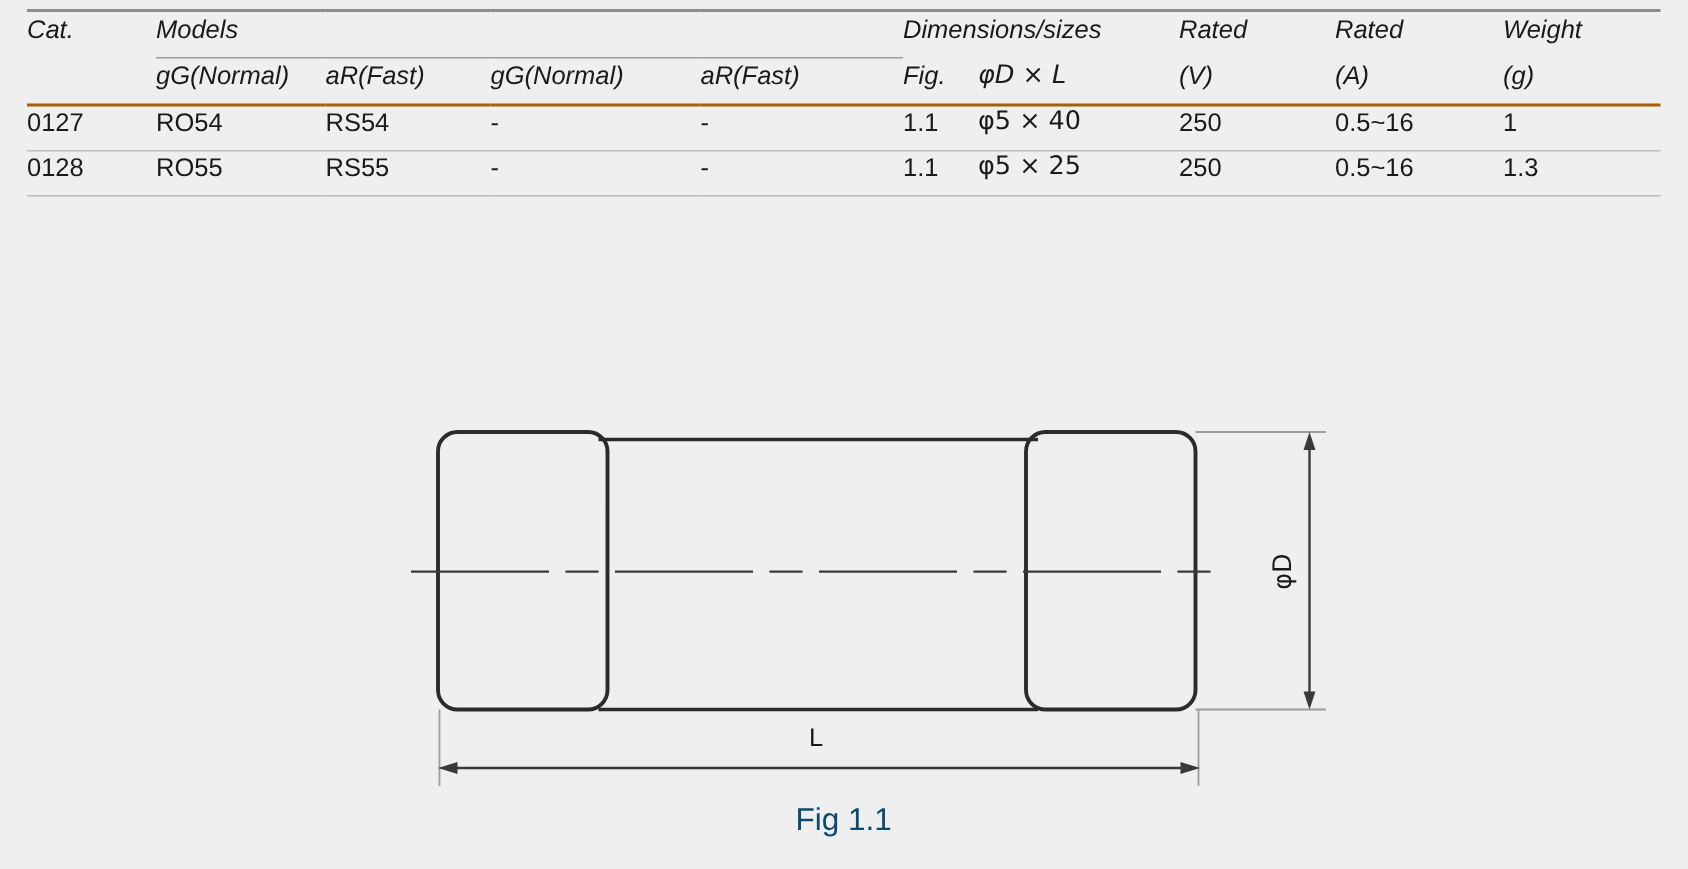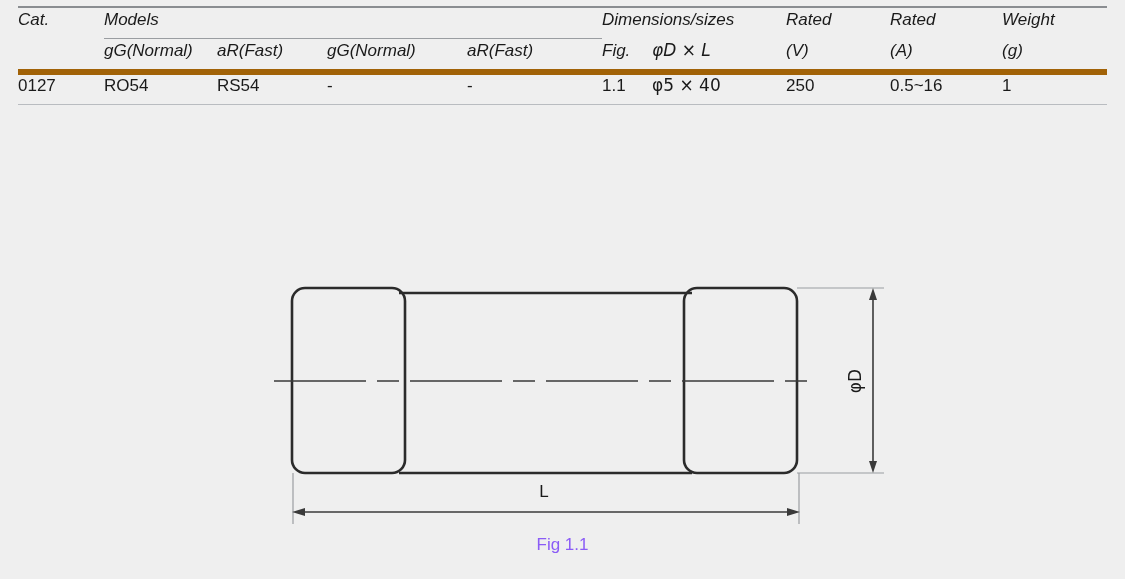--- a/index.html
+++ b/index.html
@@ -37,21 +37,21 @@
     vertical-align: top;
     line-height: 1.0;
   }
 
   .hrow td { height: 27px; font-style: italic; }
   .hcell { padding-top: 3px !important; }
 
   
   .rule-top { border-top: 2px solid #8a8d91; }
   .rule-sub { border-bottom: 1px solid #9a9da1; }
-  .rule-thick { border-bottom: 6px solid #a16207; }
+  .rule-thick { border-bottom: 2px solid #a16207; }
   .rule-row { border-bottom: 1px solid #b9bcc0; }
   .rule-bottom { border-bottom: 2px solid #8a8d91; }
 
   tr.datarow td {
     height: 27px;
     padding-top: 2px !important;
     white-space: nowrap;
     margin-left: 25px;
   }
 
@@ -75,22 +75,22 @@
     top: 262px;
     width: 1125px;
     height: 317px;
   }
   #fig-caption {
     position: absolute;
     left: 0;
     top: 535px;
     width: 1125px;
     text-align: center;
-    font-size: 17px;
-    color: #8b5cf6;
+    font-size: 21px;
+    color: #0c4a6e;
   }
 </style>
 </head>
 <body>
 
 <div id="spec-table-wrap">
   <table class="spec">
     <colgroup>
       <col class="c-cat">
         <col class="c-gg">
@@ -134,20 +134,32 @@
       <td class="rule-row">RS54</td>
       <td class="rule-row">-</td>
       <td class="rule-row">-</td>
       <td class="rule-row">1.1</td>
       <td class="rule-row phi">φ5 × 40</td>
       <td class="rule-row">250</td>
       <td class="rule-row">0.5~16</td>
       <td class="rule-row">1</td>
     </tr>
 
+    <tr class="datarow">
+      <td class="rule-row">0128</td>
+      <td class="rule-row">RO55</td>
+      <td class="rule-row">RS55</td>
+      <td class="rule-row">-</td>
+      <td class="rule-row">-</td>
+      <td class="rule-row">1.1</td>
+      <td class="rule-row phi">φ5 × 25</td>
+      <td class="rule-row">250</td>
+      <td class="rule-row">0.5~16</td>
+      <td class="rule-row">1.3</td>
+    </tr>
 
 
 
   </tbody>
     </table>
 </div>
 
 <svg id="drawing" viewBox="0 0 1125 317">
 
   <g>

